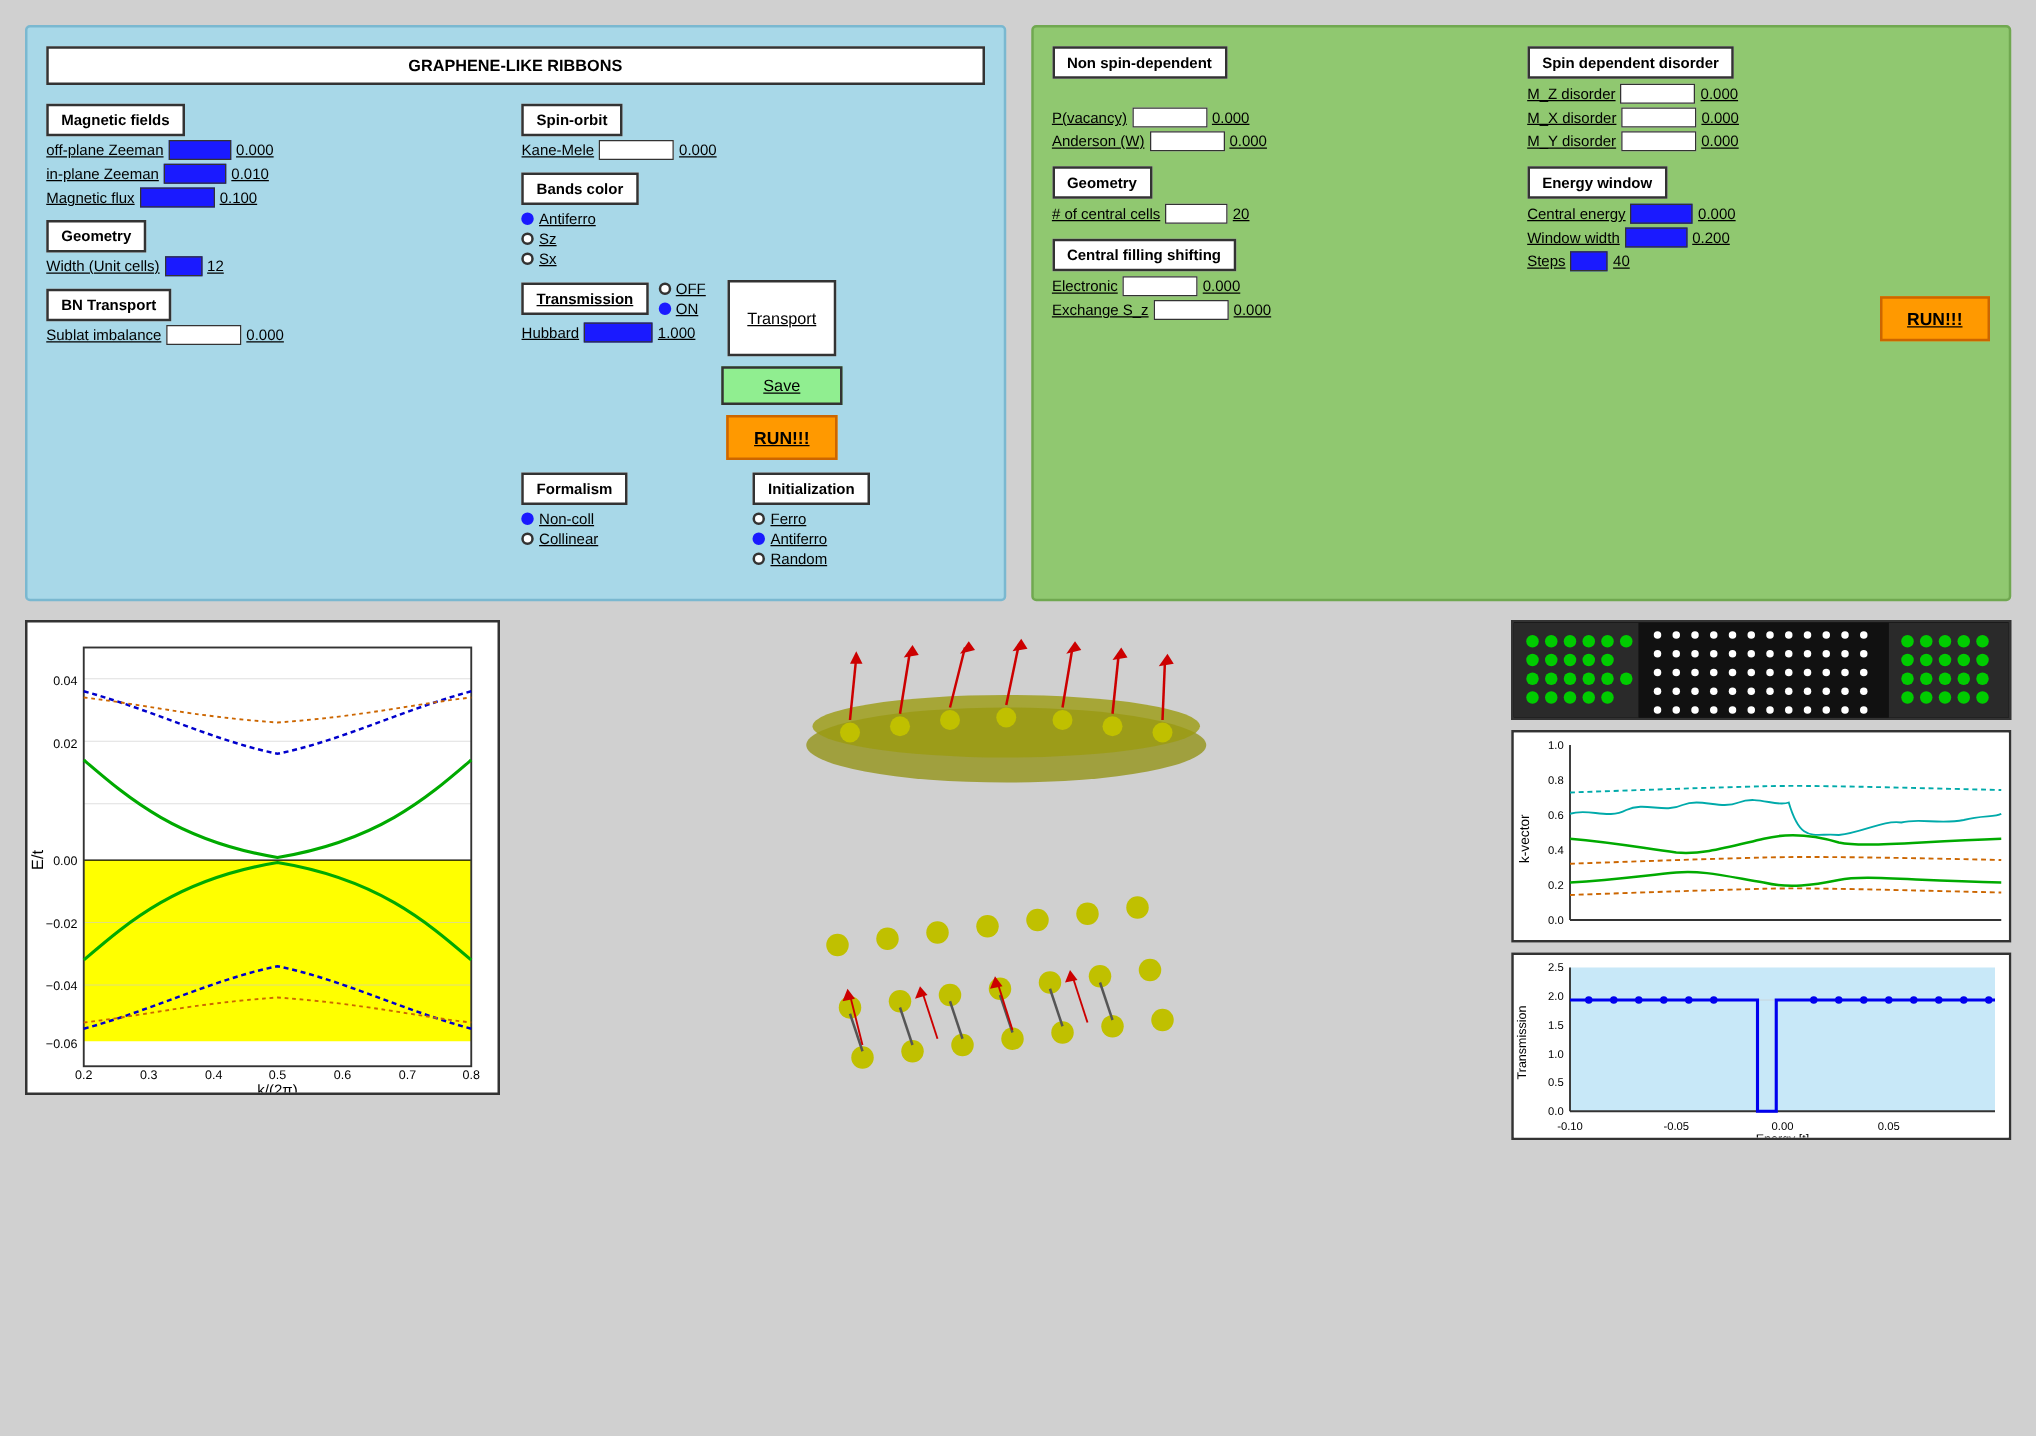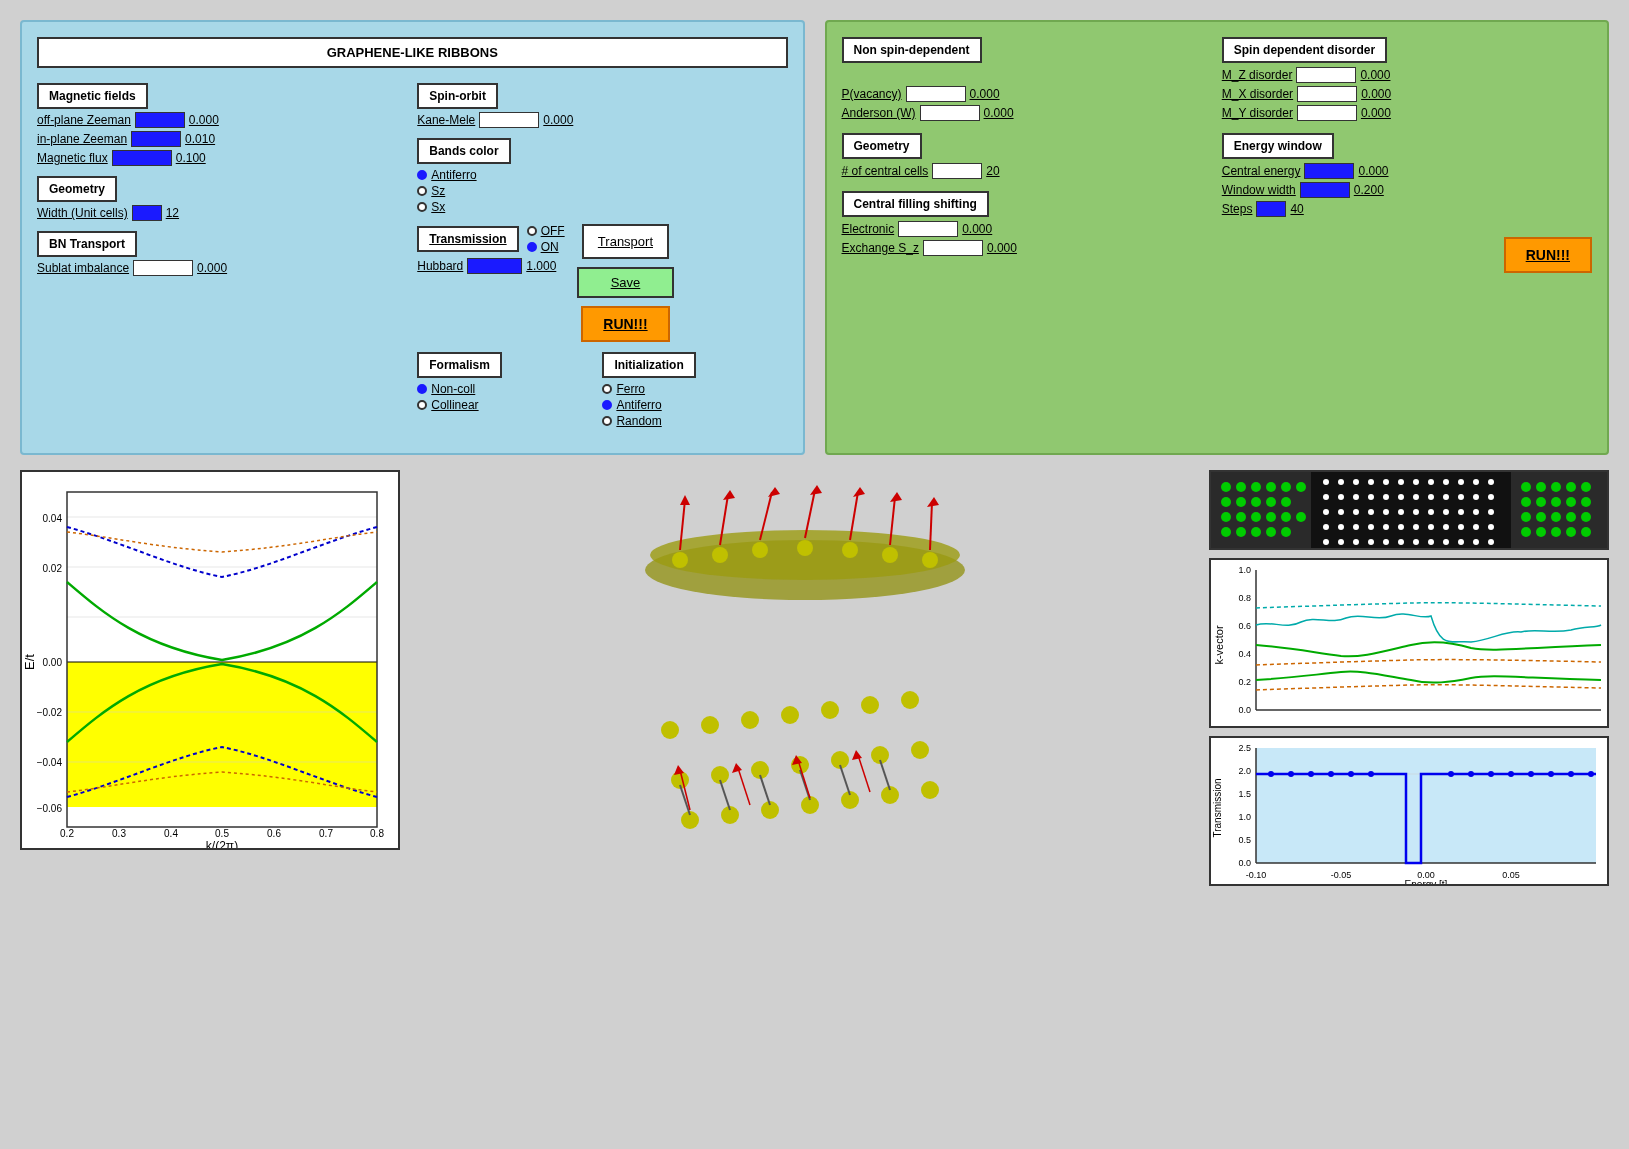--- a/index.html
+++ b/index.html
@@ -139,21 +139,21 @@
     }
 
     .radio-dot.empty {
       background: white;
     }
 
     
     .btn-transport {
       background: white;
       border: 2px solid #333;
-      padding: 8px 14px;
+      padding: 21px 14px;
       font-size: 13px;
       cursor: pointer;
     }
 
     .btn-save {
       background: #90ee90;
       border: 2px solid #333;
       padding: 6px 32px;
       font-size: 13px;
       cursor: pointer;

